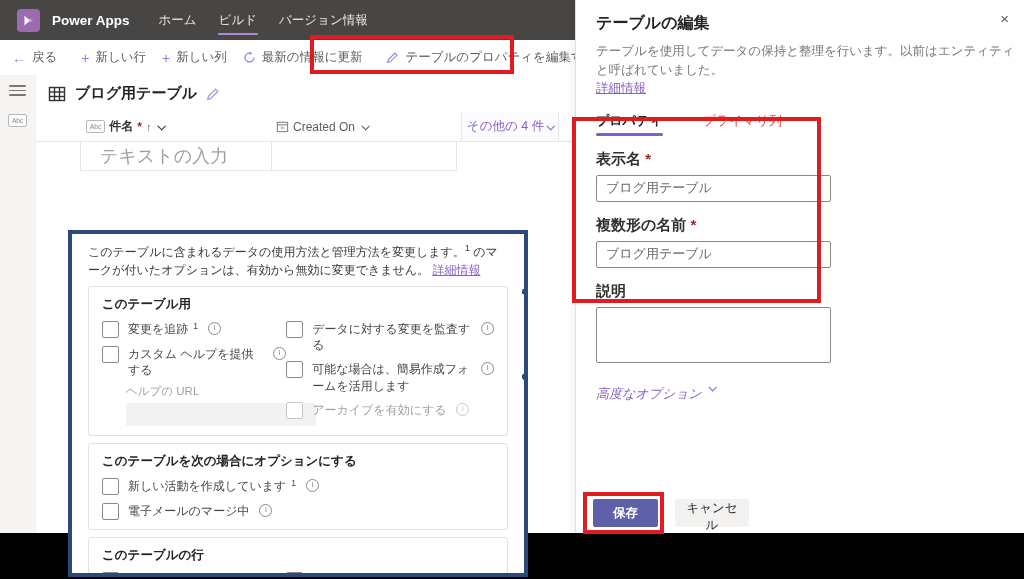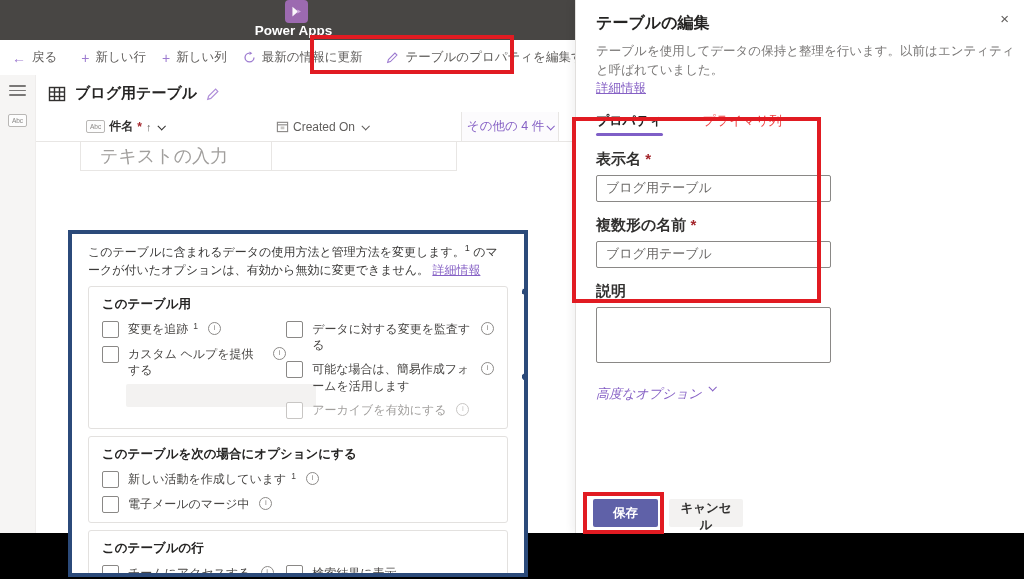--- a/index.html
+++ b/index.html
@@ -1,21 +1,21 @@
 <!DOCTYPE html>
 <html><head>
 <meta charset="utf-8">
 <style>
   html,body{margin:0;padding:0;background:#000;}
   .stage{position:relative;width:1024px;height:579px;background:#000;overflow:hidden;
          font-family:"Liberation Sans","DejaVu Sans",sans-serif;-webkit-font-smoothing:antialiased;}
   .app{position:absolute;top:0;left:0;width:1024px;height:533px;background:#fff;}
 
   
-  .topbar{position:absolute;top:0;left:0;width:575px;height:40px;background:#484644;display:flex;align-items:center;flex-direction:column;}
+  .topbar{position:absolute;top:0;left:0;width:575px;height:40px;background:#484644;display:flex;align-items:center;}
   .logo{width:23px;height:23px;border-radius:4px;background:#9c6ab0;margin-left:17px;display:flex;align-items:center;justify-content:center;flex:none;}
   .appname{font-weight:bold;font-size:13.5px;color:#fff;margin-left:12px;white-space:nowrap;}
   .nav{display:flex;margin-left:18px;height:40px;}
   .nav-item{padding:10px 11px;font-size:12.5px;color:#e8e6e3;display:flex;align-items:center;position:relative;cursor:pointer;white-space:nowrap;}
   .nav-item.active::after{content:"";position:absolute;left:10px;right:10px;bottom:5px;height:2px;background:#ab8ddb;border-radius:1px;}
 
   
   .toolbar{position:absolute;top:40px;left:0;width:575px;height:35px;background:#fff;border-bottom:1px solid #edebe9;
            display:flex;align-items:center;font-size:12.5px;color:#605e5c;}
   .tb-item{display:flex;align-items:center;gap:6px;padding:0 8px;white-space:nowrap;cursor:pointer;}
@@ -59,22 +59,22 @@
   .tab{padding-bottom:6px;color:#ef4444;cursor:pointer;position:relative;}
   .tab.active{color:#252423;font-weight:bold;}
   .tab.active::after{content:"";position:absolute;left:0;right:0;bottom:0;height:2.5px;background:#7f5fc7;border-radius:2px;}
   .field{margin-top:14px;}
   .field-label{font-size:15px;font-weight:bold;color:#323130;margin-bottom:6px;}
   .tinput{width:215px;height:25px;border:1px solid #8a8886;border-radius:2px;padding:0 9px;font-size:13px;color:#6b6967;
           font-family:inherit;box-sizing:content-box;background:#fff;}
   .tarea{width:215px;height:44px;border:1px solid #8a8886;border-radius:2px;padding:5px 9px;font-size:13px;color:#6b6967;
          font-family:inherit;resize:none;background:#fff;}
   .adv{margin-top:18px;color:#8661c5;font-size:13px;display:flex;cursor:pointer;width:fit-content;font-style:italic;}
-  .panel-footer{position:absolute;left:17px;top:499px;display:flex;gap:11px;}
-  .btn{height:28px;border:none;border-radius:2px;font-size:12.5px;font-family:inherit;cursor:pointer;font-weight:bold;}
+  .panel-footer{position:absolute;left:17px;top:499px;display:flex;gap:17px;}
+  .btn{height:28px;border:none;border-radius:2px;font-size:12.5px;font-family:inherit;cursor:pointer;}
   .btn-save{width:65px;background:#5f61a8;color:#fff;font-weight:bold;}
   .btn-cancel{width:74px;background:#f3f2f1;color:#323130;}
 
   
   .callout{position:absolute;left:68px;top:230px;width:460px;height:347px;background:#fff;border:4px solid #2b4a7a;
            box-sizing:border-box;z-index:5;padding:8px 16px 0 16px;overflow:hidden;}
   .co-intro{font-size:12px;color:#3b3a39;line-height:1.5;}
   .co-intro sup{font-size:9px;}
   .card{border:1px solid #e3e1df;border-radius:3px;margin-top:7px;padding:6px 13px 9px 13px;}
   .card-title{font-size:12.5px;font-weight:bold;color:#252423;margin-top:3px;}
@@ -277,20 +277,21 @@
             <span>変更を追跡</span>
             <sup>1</sup>
             <span class="info">i</span>
           </label>
           <label class="cb-row">
             <span class="cb"></span>
             <span>カスタム ヘルプを提供する</span>
             <span class="info">i</span>
           </label>
           <div class="help-url">
+            <div class="help-url-label">ヘルプの URL</div>
             <div class="help-url-input"></div>
           </div>
         </div>
         <div class="col-r">
           <label class="cb-row">
             <span class="cb"></span>
             <span>データに対する変更を監査する</span>
             <span class="info">i</span>
           </label>
           <label class="cb-row">

